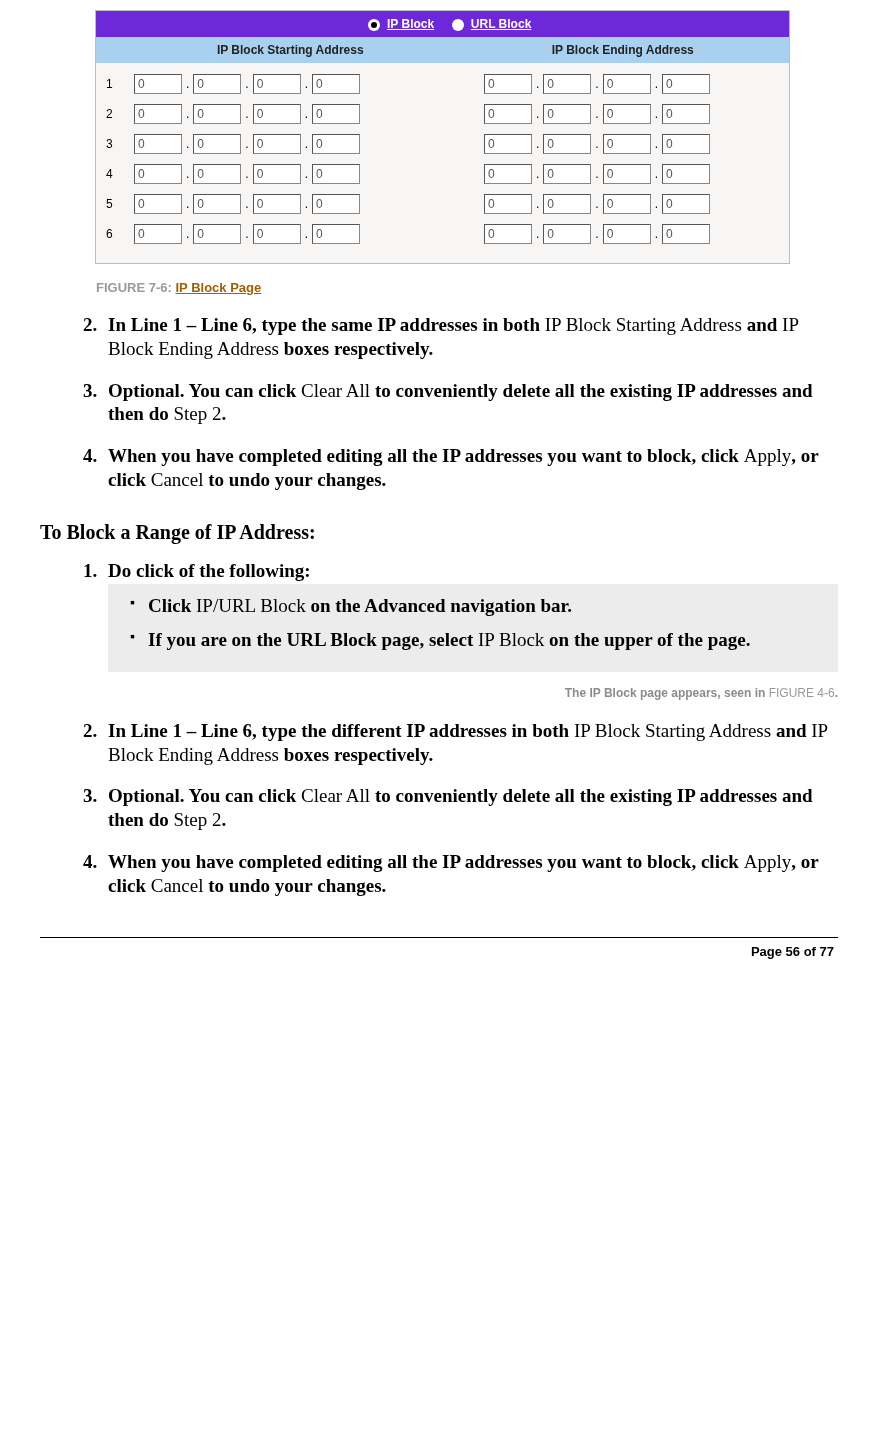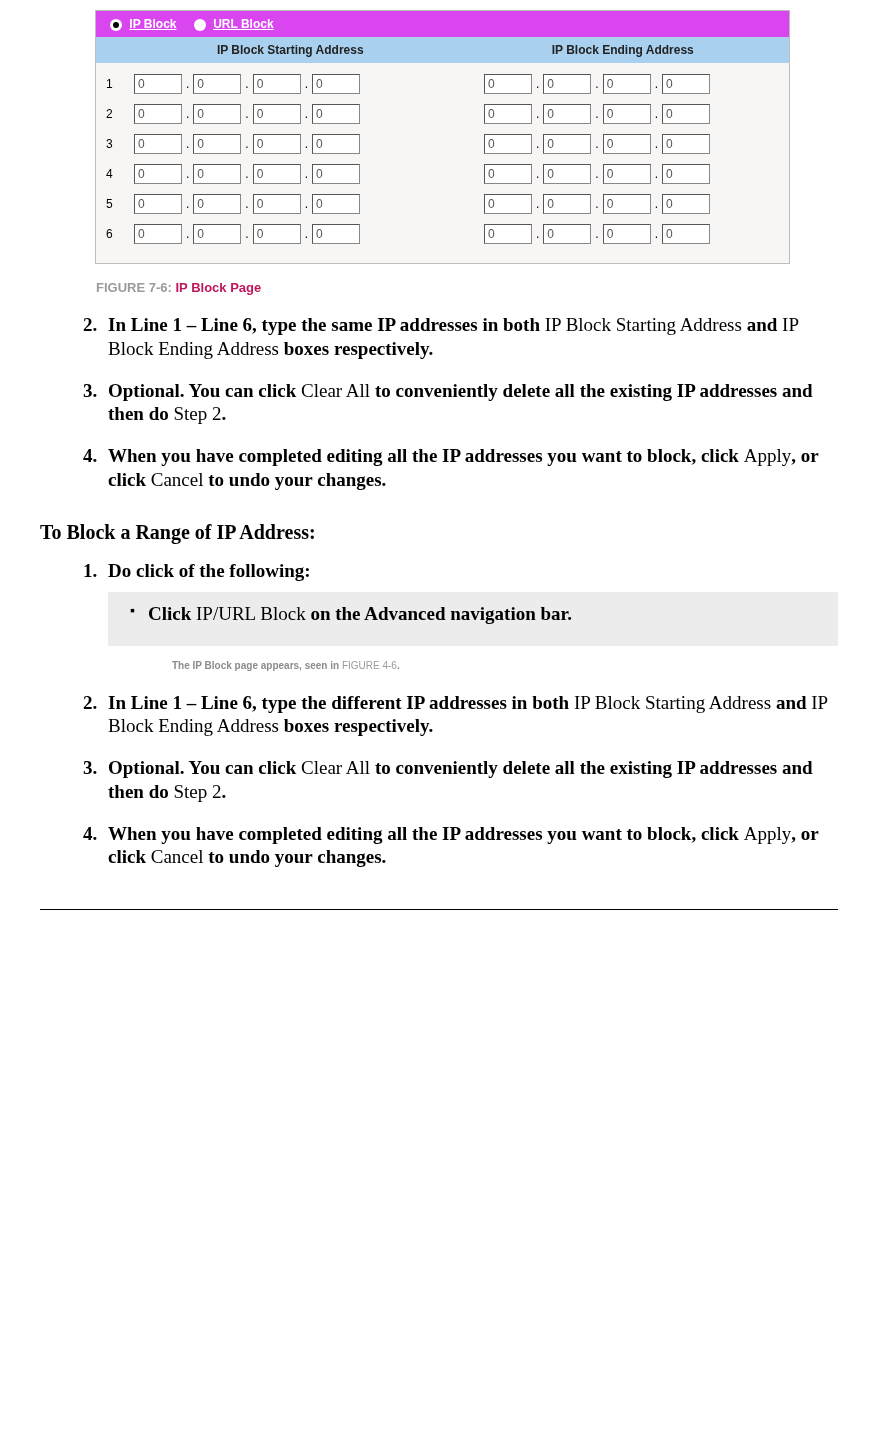--- a/index.html
+++ b/index.html
@@ -23,22 +23,23 @@
   }
   
   .shot-wrap {
     margin-left: 55px;
     width: 695px;
     border: 1px solid #bdbdbd;
     background: #f7f6f4;
     box-sizing: border-box;
   }
   .radio-bar {
-    background: #d946ef;
+    background: #6d28d9;
     color: #fff;
+    text-align: center;
     font-family: Verdana, Arial, sans-serif;
     font-size: 12px;
     font-weight: bold;
     padding: 6px 0;
   }
   .radio-bar .rb {
     display: inline-block;
     width: 12px; height: 12px;
     border-radius: 50%;
     background: #fff;
@@ -105,21 +106,21 @@
     cursor:pointer;
   }
   
   .fig-cap {
     font-family: Verdana, Arial, sans-serif;
     font-size: 13px;
     color:#9a9a9a;
     margin: 16px 0 18px 56px;
   }
   .fig-cap .fig-name { font-weight: bold; color:#9a9a9a; }
-  .fig-cap .fig-title{ font-weight: bold; color:#be185d; }
+  .fig-cap .fig-title{ font-weight: bold; color:#a16207;text-decoration:underline; }
   
   .body {
     font-family: "Times New Roman", serif;
     font-size: 19px;
     line-height: 1.25;
   }
   ol.steps {
     margin: 0 0 0 22px;
     padding-left: 40px;
   }
@@ -130,38 +131,39 @@
   }
   ol.steps > li .nrm { font-weight: normal; }
   .section-h {
     font-family: "Times New Roman", serif;
     font-size: 20px;
     font-weight: bold;
     margin: 28px 0 14px 0;
   }
   .subbox {
     background:#ececec;
-    margin: 10px 0 14px 0;
+    margin: 2px 0 14px 0;
     padding: 10px 14px 10px 22px;
     font-family: "Times New Roman", serif;
     font-size: 19px;
     font-weight: bold;
   }
   .subbox .bul { display:block; margin-bottom:10px; position:relative; padding-left:18px;}
   .subbox .bul::before{
     content:"▪";
     position:absolute; left:0; top:0;
     font-size:14px;
   }
   .appears {
     font-family: Verdana, Arial, sans-serif;
-    font-size: 10px;
+    font-size: 12px;
     font-weight: bold;
     color:#8c8c8c;
     margin: 12px 0 16px 64px;
+    text-align: right;
   }
   .appears .figref { color:#9a9a9a; font-weight: normal; }
   hr.footline {
     margin: 40px 0 6px 0;
     border: none;
     border-top: 1px solid #000;
   }
   .pgnum {
     font-family: Verdana, Arial, sans-serif;
     font-size: 13px;
@@ -338,33 +340,37 @@
 
     <div class="section-h">To Block a Range of IP Address:</div>
 
     <ol class="steps" start="1">
       <li>
         <span>Do click of the following:</span>
         <div class="subbox">
           <span class="bul">
             <span>Click </span><span class="nrm">IP/URL Block </span><span>on the Advanced navigation bar.</span>
           </span>
+          <span class="bul">
+            <span>If you are on the URL Block page, select </span><span class="nrm">IP Block </span><span>on the upper of the page.</span>
+          </span>
         </div>
         <div class="appears">
           <span>The IP Block page appears, seen in </span><span class="figref">FIGURE 4-6</span><span>.</span>
         </div>
       </li>
       <li>
         <span>In Line 1 – Line 6, type the different IP addresses in both </span><span class="nrm">IP Block Starting Address </span><span>and </span><span class="nrm">IP Block Ending Address </span><span>boxes respectively.</span>
       </li>
       <li>
         <span>Optional. You can click </span><span class="nrm">Clear All </span><span>to conveniently delete all the existing IP addresses and then do </span><span class="nrm">Step 2</span><span>.</span>
       </li>
       <li>
         <span>When you have completed editing all the IP addresses you want to block, click </span><span class="nrm">Apply</span><span>, or click </span><span class="nrm">Cancel </span><span>to undo your changes.</span>
       </li>
     </ol>
 
   </div>
 
   <hr class="footline">
+  <div class="pgnum">Page 56 of 77</div>
 
 </div>
 
 </body></html>

